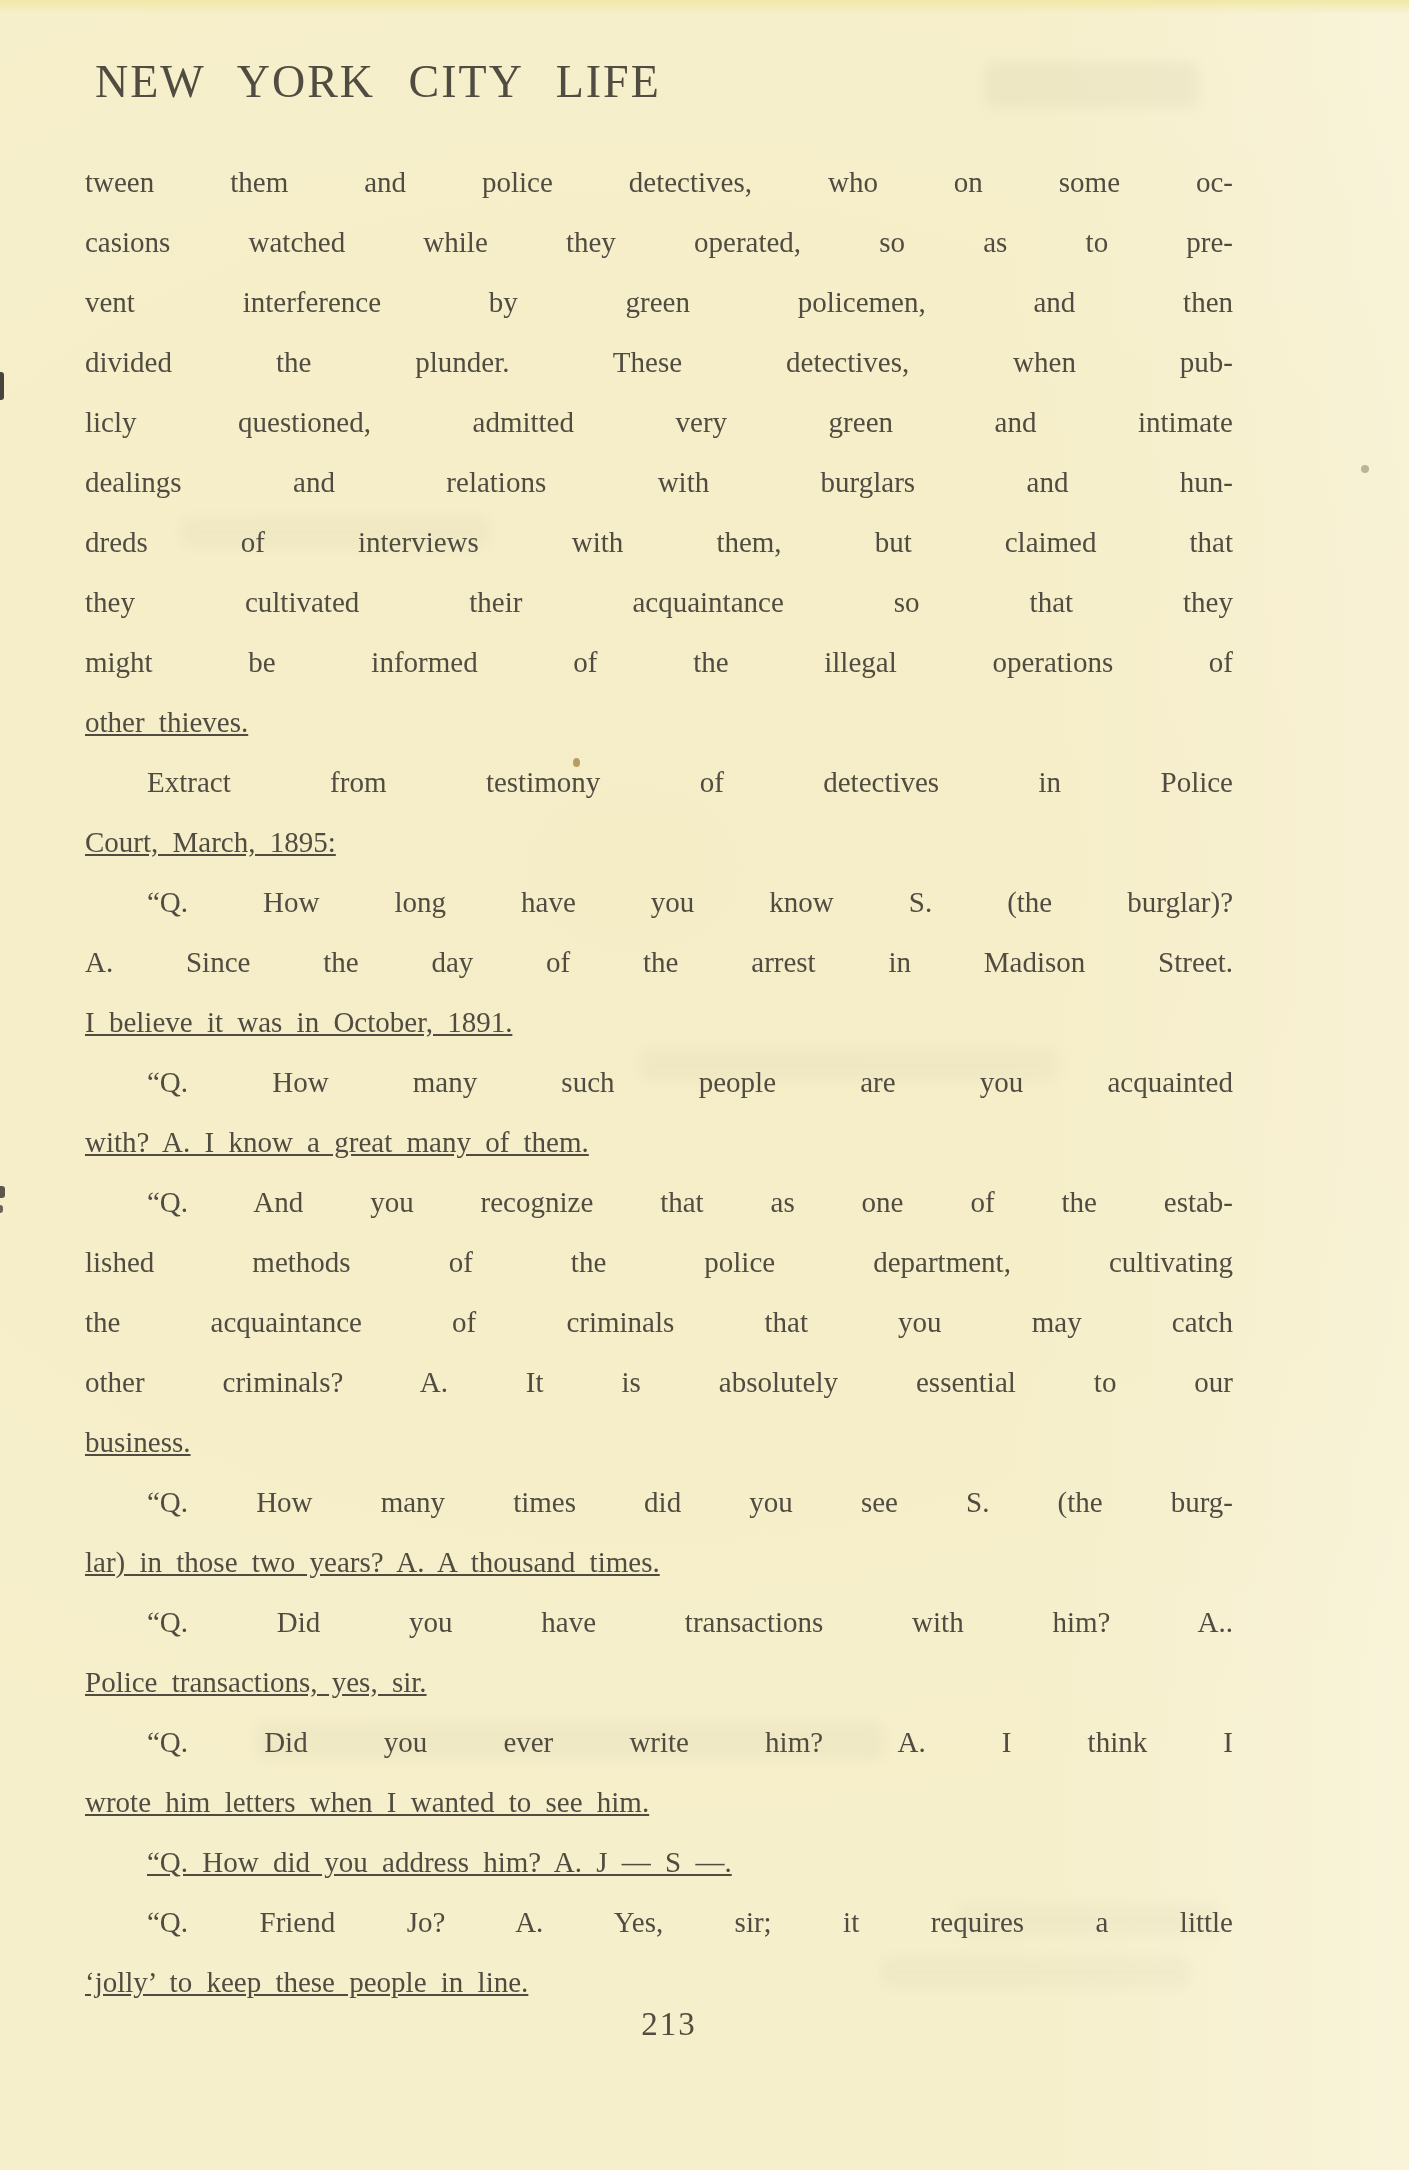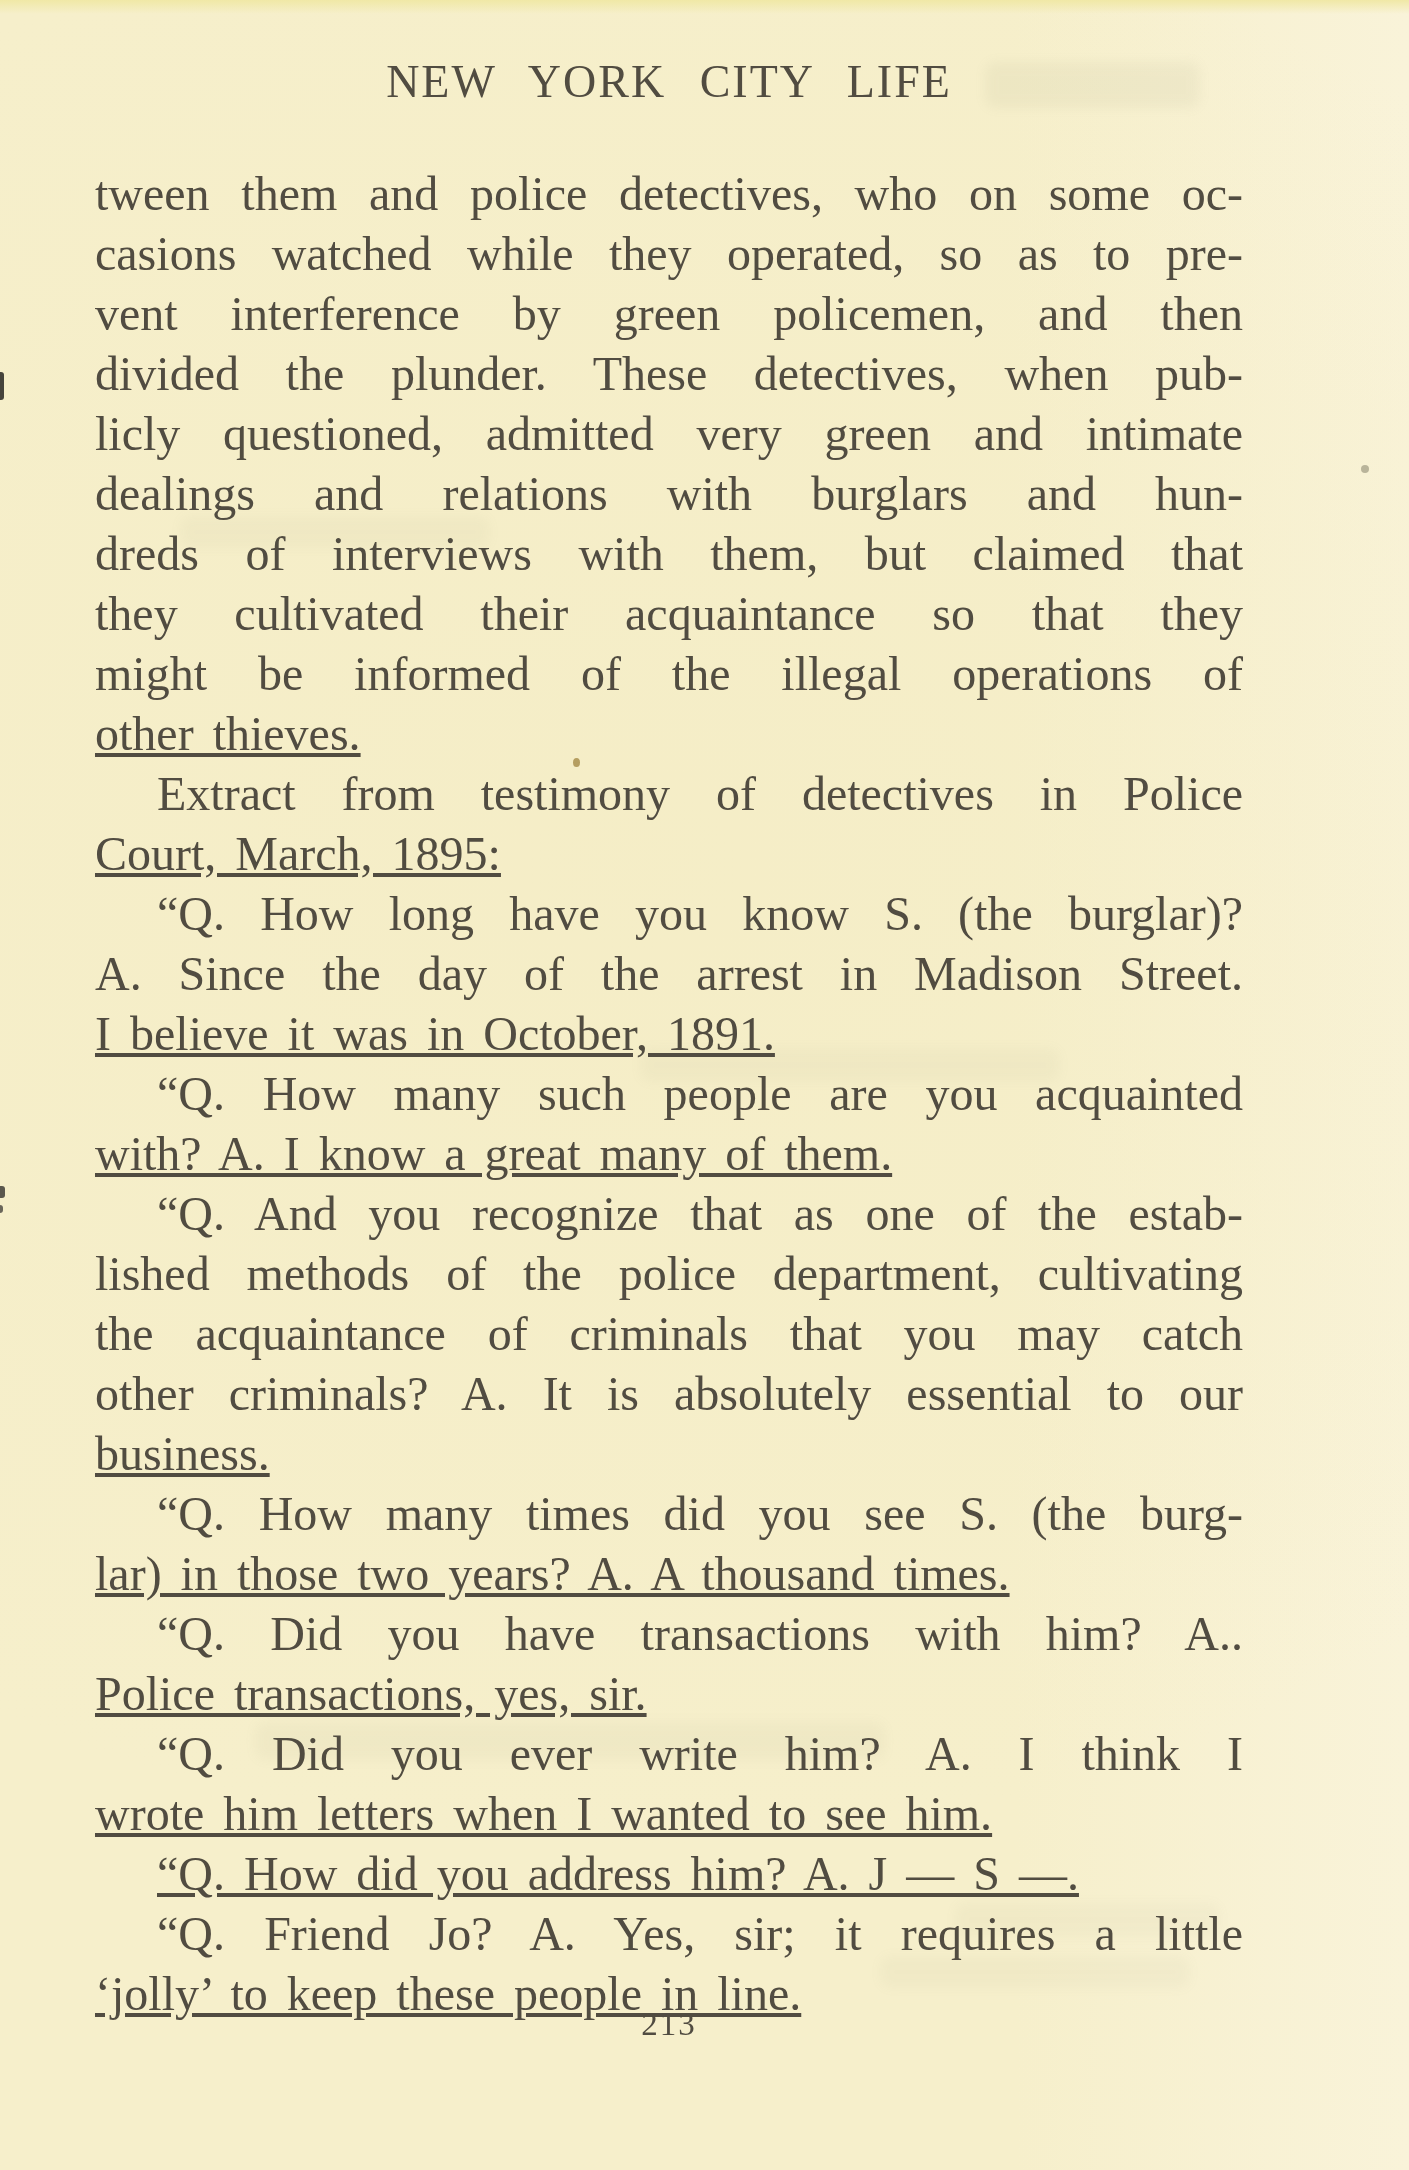--- a/index.html
+++ b/index.html
@@ -20,31 +20,29 @@
     background:
       radial-gradient(ellipse 1800px 1400px at 45% 40%, rgba(244,236,195,0.55), rgba(244,236,195,0) 70%),
       linear-gradient(90deg, var(--c-paper) 0%, var(--c-paper) 72%, var(--c-paper_light) 100%);
   }
   .top-strip {
     position: absolute; top: 0; left: 0; right: 0; height: 14px;
     background: linear-gradient(180deg, var(--c-top_strip), rgba(240,232,166,0));
   }
   .running-header {
     position: absolute; top: 56px; left: 95px; width: 1148px;
-    text-align: center;
     font-size: 46px; line-height: 52px;
     letter-spacing: 2px; word-spacing: 20px;
     color: var(--c-ink);
   }
   .body-text {
-    position: absolute; top: 152px; left: 95px; width: 1148px;
-    font-size: 48px; line-height: 60px;
+    position: absolute; top: 152px; left: 85px; width: 1148px;
+    font-size: 29px; line-height: 60px;
     word-spacing: 7px;
     color: var(--c-ink);
-    margin-top: 12px;
   }
   .line { height: 60px; overflow: hidden; }
   .line.just { text-align: justify; text-align-last: justify; }
   .line.flush { text-align: left; text-decoration: underline; }
   .line.indent { text-indent: 62px; }
   .page-number {
     position: absolute; top: 2006px; left: 95px; width: 1148px;
     text-align: center; font-size: 33px; letter-spacing: 2px;
     color: var(--c-ink);
   }

